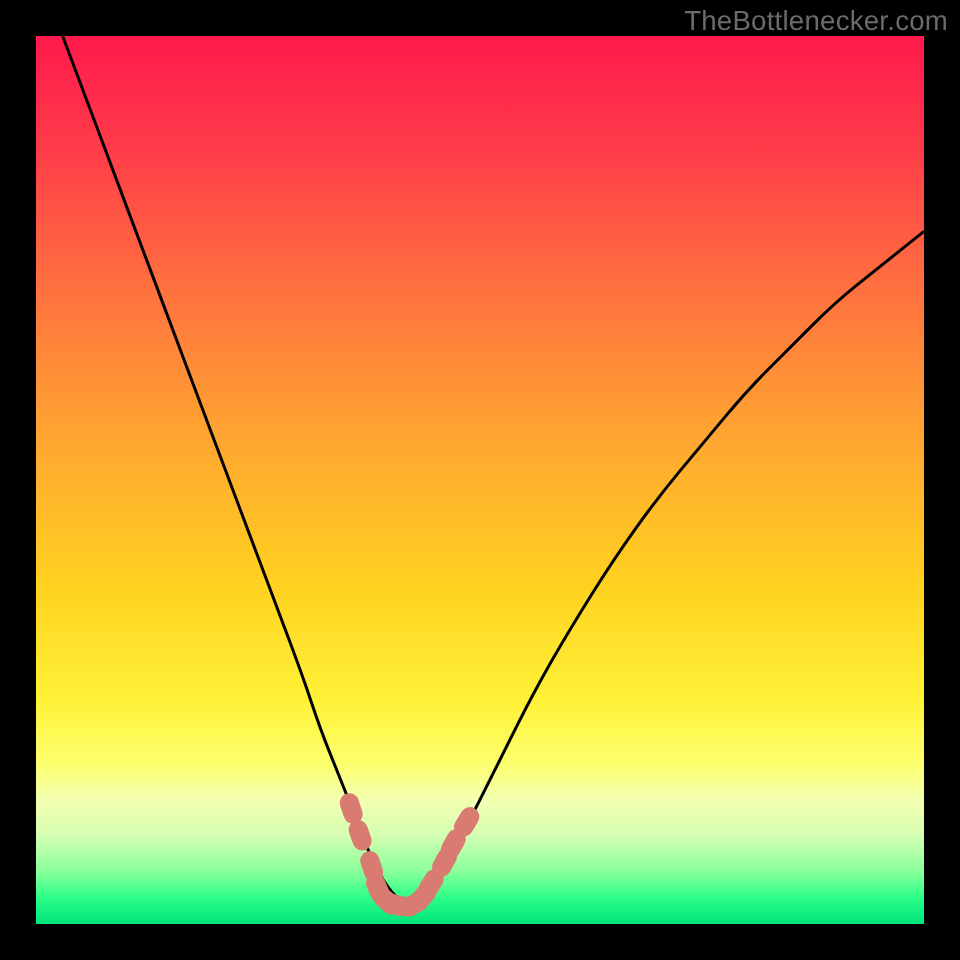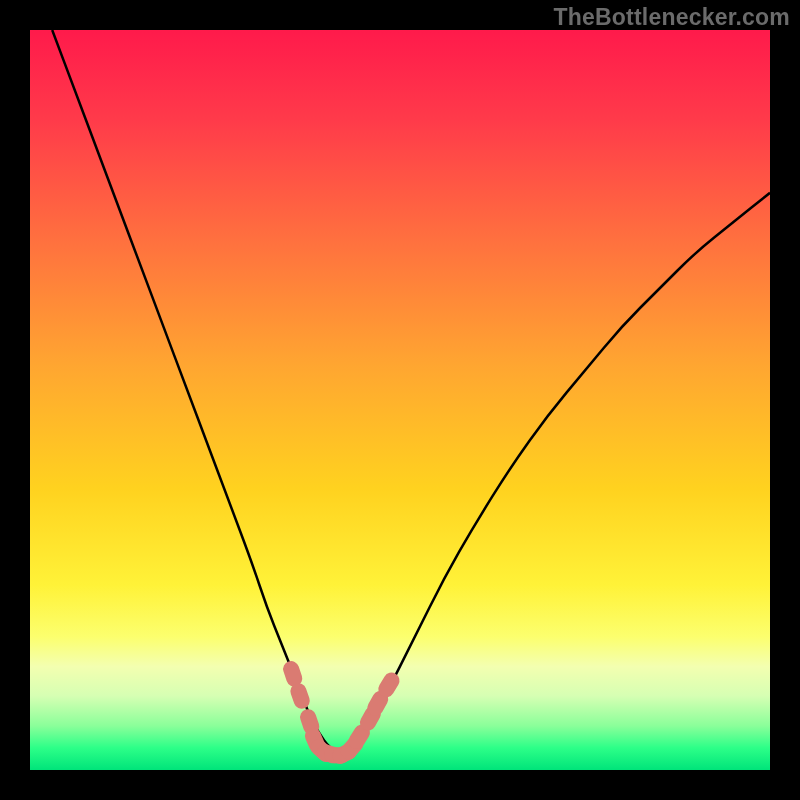--- a/index.html
+++ b/index.html
@@ -24,21 +24,21 @@
     width: 740px;
     height: 740px;
     overflow: hidden;
   }
   .watermark {
     position: absolute;
     top: 4px;
     right: 10px;
     color: #6b6b6b;
     font-size: 23px;
-    font-weight: 700;
+    font-weight: 400;
     letter-spacing: 0.2px;
     z-index: 20;
     user-select: none;
   }
   svg {
     display: block;
   }
 </style>
 </head>
 <body>

